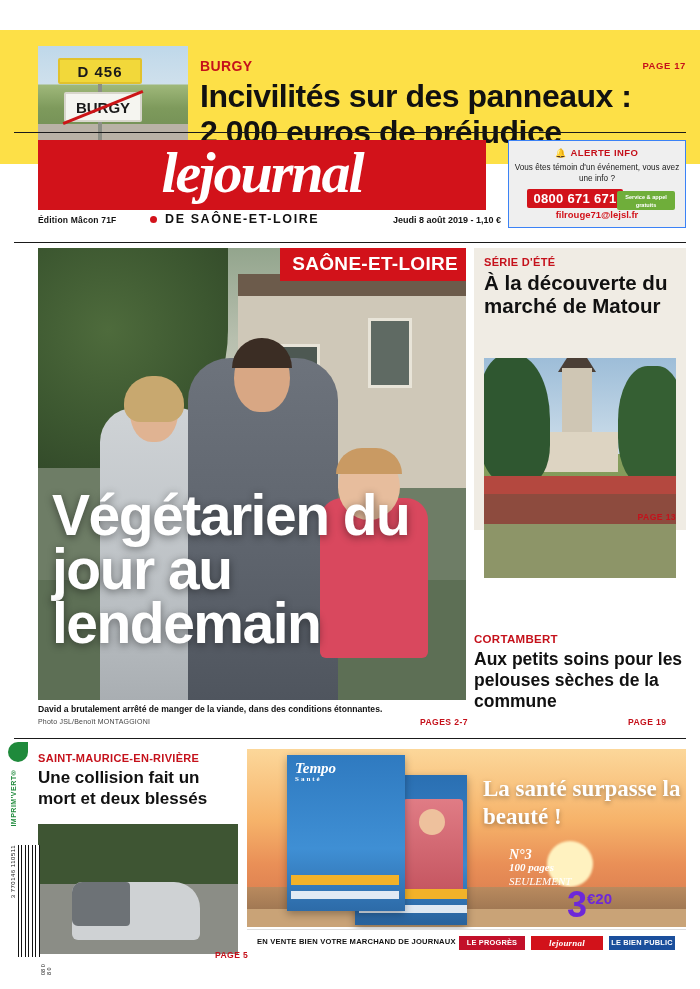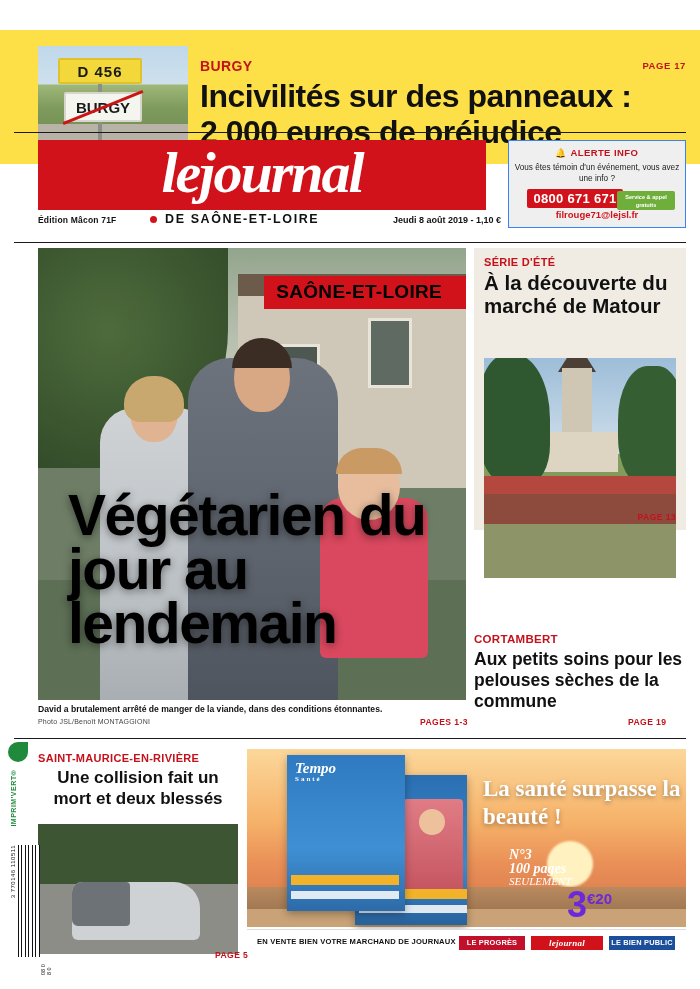--- a/index.html
+++ b/index.html
@@ -123,26 +123,26 @@
     border-radius:34px 34px 0 0;
   }
   .mp-woman-head { position:absolute; left:92px; top:136px; width:48px; height:58px; background:#e0b392; border-radius:50%/55%; }
   .mp-woman-hair { position:absolute; left:86px; top:128px; width:60px; height:46px; background:#c8a86f; border-radius:28px 28px 16px 16px;}
   .mp-baby { position:absolute; left:282px; top:250px; width:108px; height:160px; background:#d9485e; border-radius:22px 22px 6px 6px; }
   .mp-baby-head { position:absolute; left:300px; top:206px; width:62px; height:66px; background:#e7bd9d; border-radius:50%; }
   .mp-baby-hair { position:absolute; left:298px; top:200px; width:66px; height:26px; background:#c99a63; border-radius:32px 32px 0 0;}
 
   .region-tag {
     position:absolute; right:0; top:0;
-    background:#d2121a; color:#000000; font-weight:bold; font-size:19px;
-    padding:5px 24px 6px 12px; letter-spacing:0.3px;margin-top:28px;
+    background:#d2121a; color:#ffffff; font-weight:bold; font-size:19px;
+    padding:5px 8px 6px 12px; letter-spacing:0.3px;
   }
   .main-title {
-    position:absolute; left:30px; bottom:50px; width:400px;
-    color:#000000; font-size:57px; font-weight:bold; line-height:0.95;
+    position:absolute; left:14px; bottom:50px; width:400px;
+    color:#ffffff; font-size:57px; font-weight:bold; line-height:0.95;
     letter-spacing:-1.5px;
     text-shadow: 0 2px 8px rgba(0,0,0,.45);
   }
   .main-caption {
     position:absolute; left:38px; top:704px; width:400px;
     font-size:8.6px; font-weight:bold; color:#111; line-height:1.3;
   }
   .main-credit { position:absolute; left:38px; top:718px; font-size:7px; color:#444; letter-spacing:0.2px; }
   .main-pages { position:absolute; left:420px; top:717px; font-size:8.6px; font-weight:bold; color:#c5111b; letter-spacing:0.4px; }
 
@@ -165,21 +165,21 @@
   .sp-market2 { position:absolute; left:0; top:136px; width:192px; height:30px; background:#8d4b3e; }
   .sp-ground { position:absolute; left:0; bottom:0; width:192px; height:56px; background:#8d9568; }
   .serie-page { position:absolute; right:10px; bottom:8px; color:#c5111b; font-weight:bold; font-size:8.6px; letter-spacing:0.4px;}
 
   .cort-kicker { position:absolute; left:0; top:385px; color:#c5111b; font-weight:bold; font-size:11.5px; letter-spacing:0.3px; }
   .cort-head { position:absolute; left:0; top:401px; width:212px; font-size:17.5px; font-weight:bold; line-height:1.2; color:#111; }
   .cort-page { position:absolute; left:154px; top:469px; color:#c5111b; font-weight:bold; font-size:8.6px; letter-spacing:0.4px; }
 
   
   .bl-kicker { position:absolute; left:38px; top:752px; color:#c5111b; font-weight:bold; font-size:11px; letter-spacing:0.3px; }
-  .bl-head { position:absolute; left:38px; top:768px; width:200px; font-size:17px; font-weight:bold; line-height:1.22; color:#111;text-align:center; }
+  .bl-head { position:absolute; left:38px; top:768px; width:200px; font-size:17px; font-weight:bold; line-height:1.22; color:#111; }
   .bl-photo { position:absolute; left:38px; top:824px; width:200px; height:130px; overflow:hidden;
     background:linear-gradient(#5c6f4a 0%, #47583c 45%, #7c7f74 46%, #8d9089 100%); }
   .blp-trees { position:absolute; left:0; top:0; width:200px; height:62px; background:#3e5533; }
   .blp-road { position:absolute; left:0; bottom:0; width:200px; height:70px; background:#8b8d86; }
   .blp-car { position:absolute; left:34px; top:58px; width:128px; height:58px; background:#cfd2d4; border-radius:10px 26px 6px 6px; }
   .blp-car-dark { position:absolute; left:34px; top:58px; width:58px; height:44px; background:#6d7276; border-radius:10px 4px 4px 6px; }
   .bl-page { position:absolute; left:215px; top:950px; color:#c5111b; font-weight:bold; font-size:8.6px; letter-spacing:0.4px; }
 
   
   .ad { position:absolute; left:247px; top:749px; width:439px; height:206px; overflow:hidden; }
@@ -203,21 +203,21 @@
     position:absolute; left:108px; top:26px; width:112px; height:150px;
     background:linear-gradient(#2a6fb2 0%, #3c88cd 60%, #28629c 100%);
     box-shadow:0 3px 8px rgba(0,0,0,.32); overflow:hidden;
   }
   .ad-slogan {
     position:absolute; left:236px; top:26px; width:200px;
     color:#ffffff; font-family:"Liberation Serif",serif; font-weight:bold;
     font-size:23px; line-height:1.2; text-shadow:0 2px 5px rgba(0,0,0,.35);
   }
   .ad-n3 { position:absolute; left:262px; top:98px; color:#fff; font-family:"Liberation Serif",serif; font-style:italic; font-weight:bold; font-size:14px; }
-  .ad-pages { position:absolute; left:262px; top:112px; color:#fff; font-family:"Liberation Serif",serif; font-style:italic; font-weight:bold; font-size:14px; }
+  .ad-pages { position:absolute; left:262px; top:112px; color:#fff; font-family:"Liberation Serif",serif; font-style:italic; font-weight:bold; font-size:11px; }
   .ad-only { position:absolute; left:262px; top:126px; color:#fff; font-family:"Liberation Serif",serif; font-style:italic; font-size:11px; }
   .ad-price { position:absolute; left:282px; top:138px; color:#6d28d9; font-weight:bold; font-size:36px; line-height:1;margin-left:38px; }
   .ad-price sup { font-size:15px; vertical-align:super; }
   .ad-bottom { position:absolute; left:0; bottom:0; width:439px; height:26px; background:#ffffff; border-top:1px solid #ddd; }
   .ad-bottom-txt { position:absolute; left:10px; top:7px; font-size:7.6px; font-weight:bold; color:#111; letter-spacing:0.2px; }
   .logo-chip { position:absolute; top:6px; height:14px; color:#fff; font-weight:bold; font-size:7.4px; line-height:14px; text-align:center; letter-spacing:0.2px; }
   .chip-progres { left:212px; width:66px; background:#c2102a; }
   .chip-journal { left:284px; width:72px; background:#d2121a; font-family:"Liberation Serif",serif; font-style:italic; font-size:9px; }
   .chip-bienpublic { left:362px; width:66px; background:#1b4f9c; }
 
@@ -287,21 +287,21 @@
     <div class="mp-man-head"></div>
     <div class="mp-man-hair"></div>
     <div class="mp-baby"></div>
     <div class="mp-baby-head"></div>
     <div class="mp-baby-hair"></div>
     <div class="region-tag">SAÔNE-ET-LOIRE</div>
     <div class="main-title">Végétarien du jour au lendemain</div>
   </div>
   <div class="main-caption">David a brutalement arrêté de manger de la viande, dans des conditions étonnantes.</div>
   <div class="main-credit">Photo JSL/Benoît MONTAGGIONI</div>
-  <div class="main-pages">PAGES 1-3</div>
+  <div class="main-pages">PAGES 2-7</div>
 
   <div class="right-col">
     <div class="serie-box">
       <div class="serie-kicker">SÉRIE D'ÉTÉ</div>
       <div class="serie-head">À la découverte du marché de Matour</div>
       <div class="serie-photo">
         <div class="sp-sky"></div>
         <div class="sp-church-roof"></div>
         <div class="sp-church-tower"></div>
         <div class="sp-church-body"></div>

